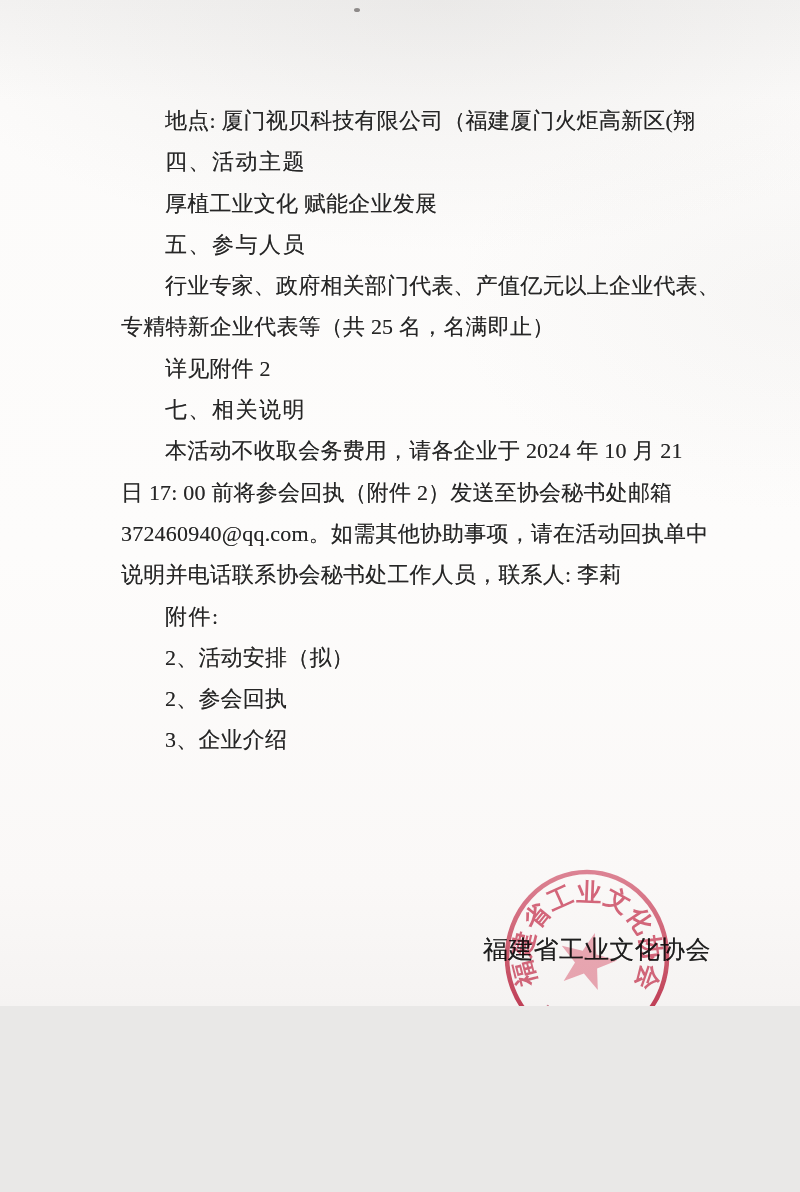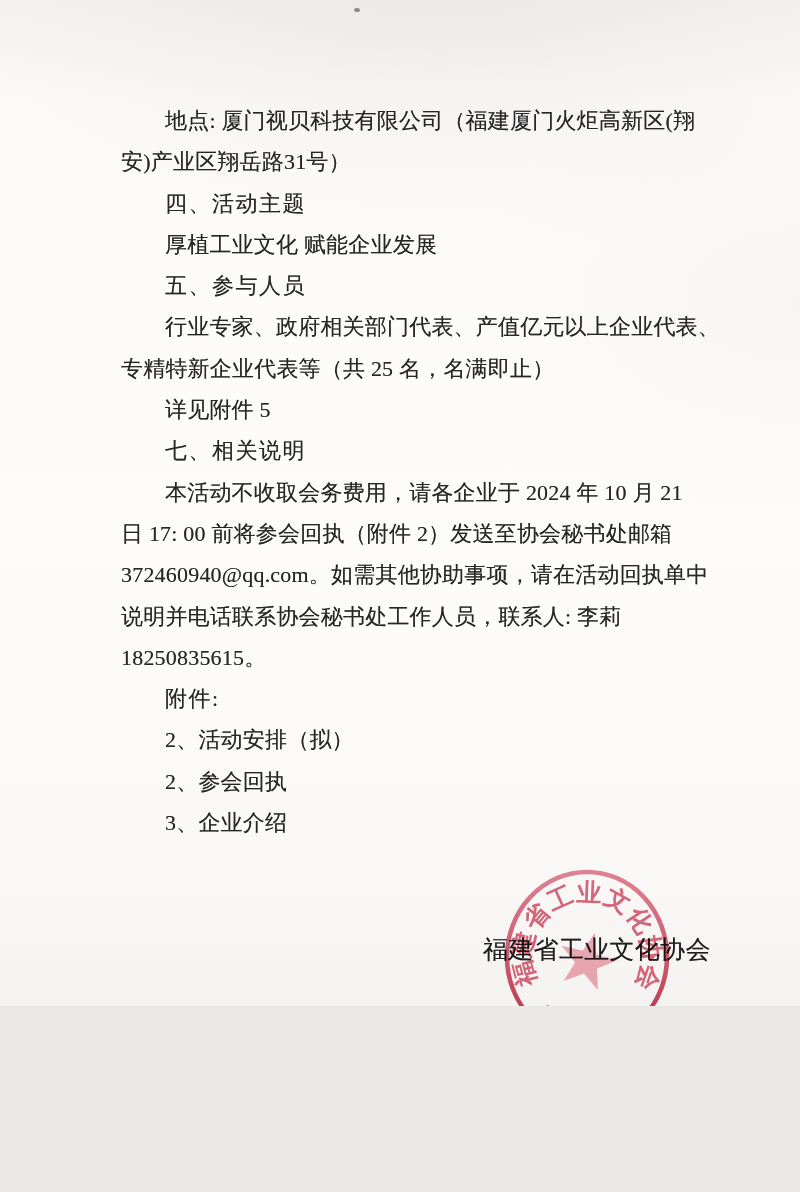--- a/index.html
+++ b/index.html
@@ -76,33 +76,31 @@
 </style>
 </head>
 <body>
 
 <div class="page">
 
   <div class="speck"></div>
 
   <div class="doc-body" id="doc-body">
       <div class="line indent">地点: 厦门视贝科技有限公司（福建厦门火炬高新区(翔</div>
-      <div class="line">安)产业区翔岳路31号）</div>
       <div class="line indent bold">四、活动主题</div>
       <div class="line indent">厚植工业文化 赋能企业发展</div>
       <div class="line indent bold">五、参与人员</div>
       <div class="line indent">行业专家、政府相关部门代表、产值亿元以上企业代表、</div>
       <div class="line">专精特新企业代表等（共 25 名，名满即止）</div>
-      <div class="line indent">详见附件 5</div>
+      <div class="line indent">详见附件 2</div>
       <div class="line indent bold">七、相关说明</div>
       <div class="line indent">本活动不收取会务费用，请各企业于 2024 年 10 月 21</div>
       <div class="line">日 17: 00 前将参会回执（附件 2）发送至协会秘书处邮箱</div>
       <div class="line">372460940@qq.com。如需其他协助事项，请在活动回执单中</div>
       <div class="line">说明并电话联系协会秘书处工作人员，联系人: 李莉</div>
-      <div class="line">18250835615。</div>
       <div class="line indent bold">附件:</div>
       <div class="line indent">2、活动安排（拟）</div>
       <div class="line indent">2、参会回执</div>
       <div class="line indent">3、企业介绍</div>
     </div>
 
   <div class="sig-org">福建省工业文化协会</div>
   <div class="sig-date">2024 年 10 月 15 日</div>
 
   <svg class="seal" viewBox="0 0 200 200">

